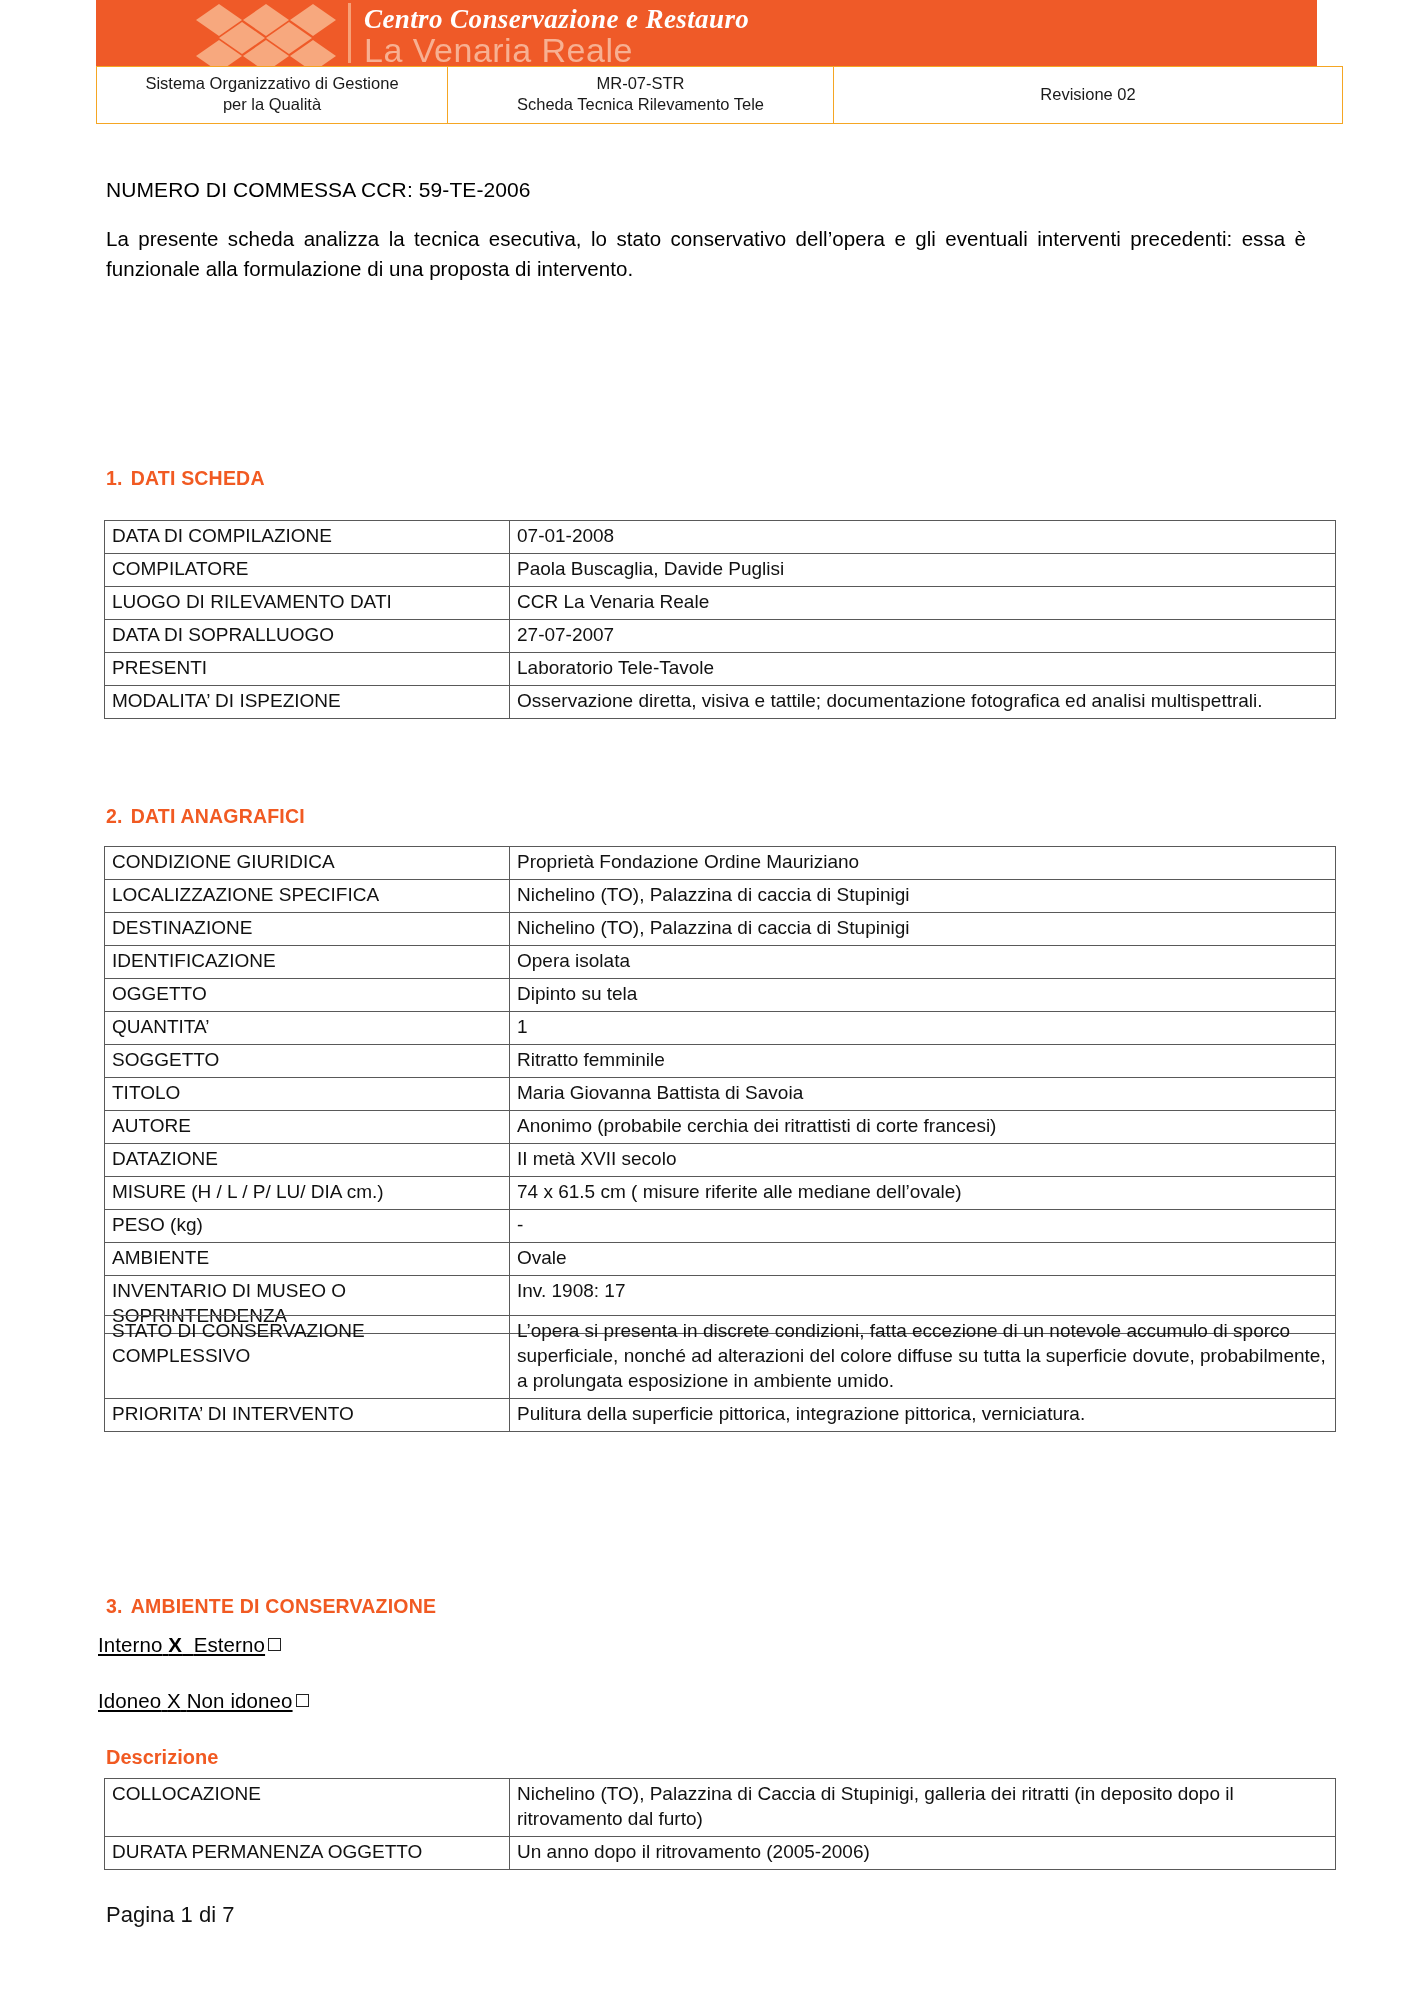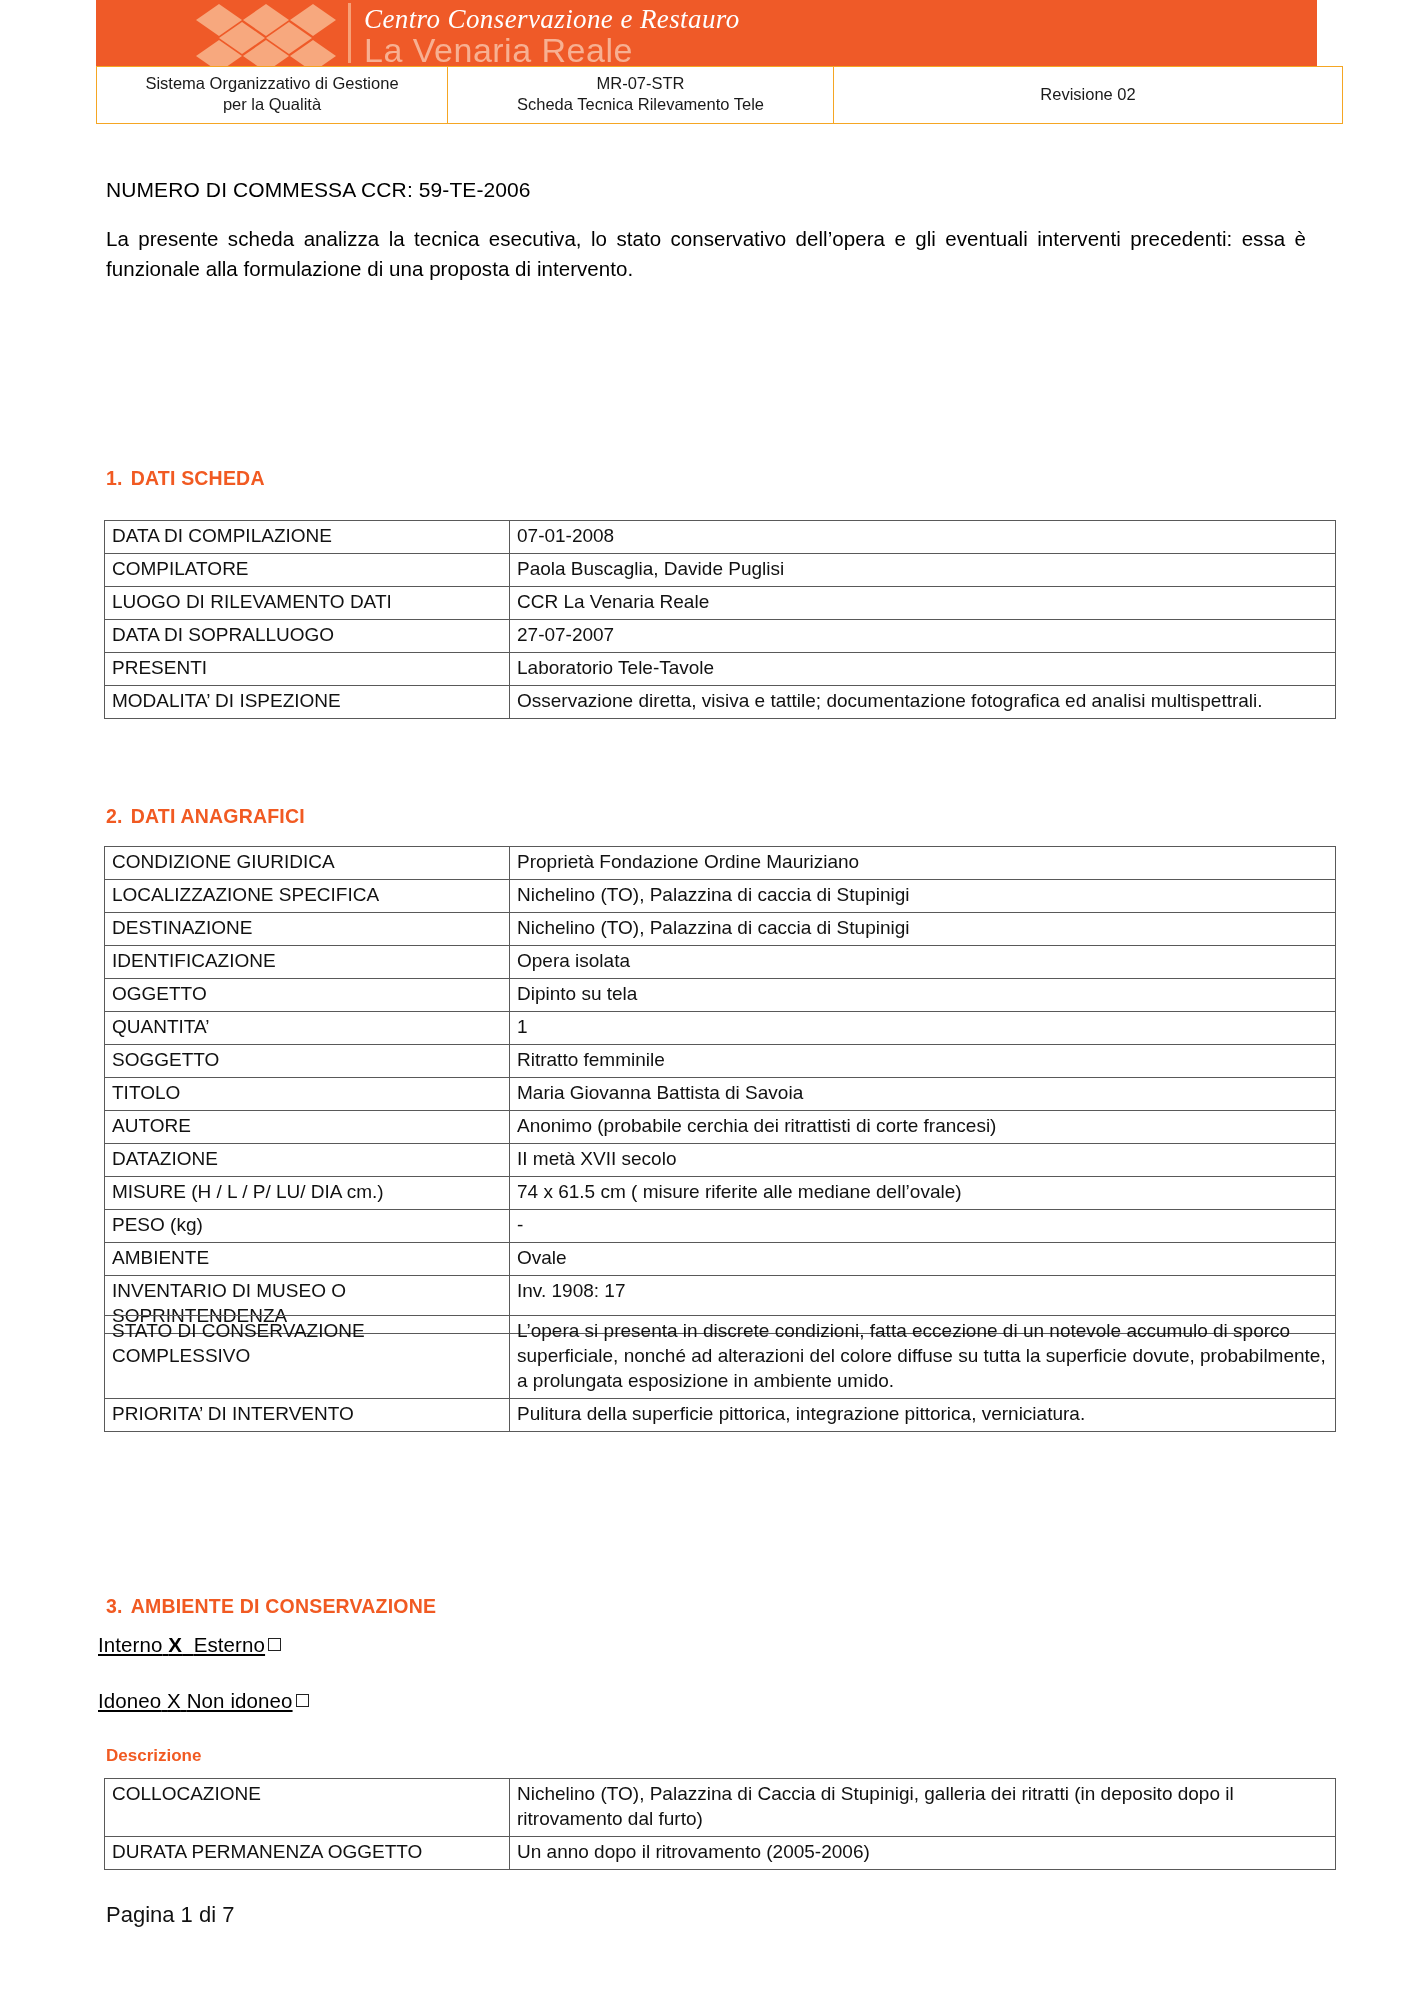--- a/index.html
+++ b/index.html
@@ -51,21 +51,21 @@
   }
   .banner-text {
     position: absolute;
     left: 268px;
     top: 0;
     height: 66px;
   }
   .banner-line1 {
     font-family: "Liberation Serif", serif;
     font-style: italic;
-    font-weight: normal;
+    font-weight: bold;
     font-size: 27px;
     color: #ffffff;
     letter-spacing: 0.4px;
     line-height: 30px;
     padding-top: 4px;
     white-space: nowrap;
   }
   .banner-line2 {
     font-family: Liberation Sans, sans-serif;
     font-size: 34px;
@@ -163,21 +163,21 @@
     border: 1.4px solid #222;
     vertical-align: 1px;
     margin-left: 3px;
   }
 
   .descrizione {
     position: absolute;
     left: 10px;
     color: #f15a22;
     font-weight: bold;
-    font-size: 17px;
+    font-size: 20px;
   }
 
   .footer {
     position: absolute;
     left: 10px;
     top: 1902px;
     font-size: 22px;
     color: #111;
   }
 </style>

